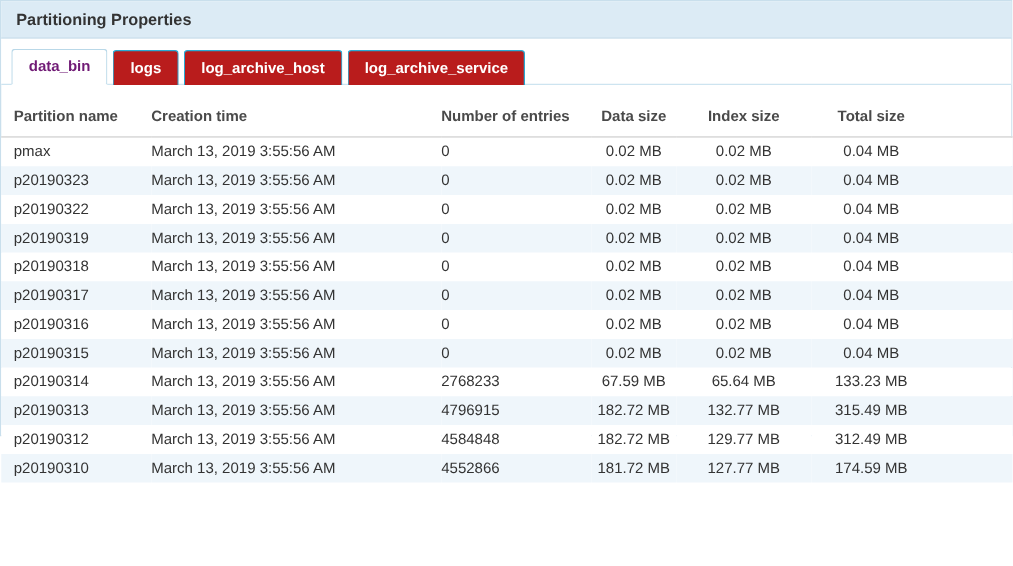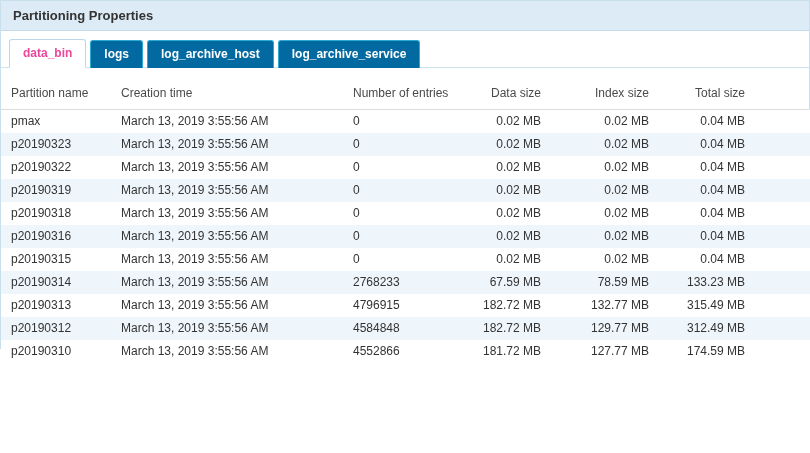--- a/index.html
+++ b/index.html
@@ -40,61 +40,61 @@
     font-size: 12px;
     font-weight: bold;
     padding: 6px 13px 7px 13px;
     border-radius: 3px 3px 0 0;
     cursor: pointer;
     white-space: nowrap;
     margin-bottom: -1px;
   }
   .tab.active {
     background: #ffffff;
-    color: #ec4899;
+    color: #701a75;
     border: 1px solid #b9d8e8;
     border-bottom: 1px solid #ffffff;
   }
   .tab.inactive {
-    background: #0369a1;
+    background: #b91c1c;
     color: #ffffff;
     border: 1px solid #2aa9d2;
     border-bottom: none;
   }
   table.partitions {
     width: 810px;
     table-layout: fixed;
     border-collapse: collapse;
     margin-top: 12px;
     font-size: 12px;
   }
   col.c1 { width: 120px; }
   col.c2 { width: 232px; }
   col.c3 { width: 120px; }
   col.c4 { width: 68px; }
   col.c5 { width: 108px; }
   col.c6 { width: 162px; }
   th {
-    font-weight: normal;
+    font-weight: bold;
     color: #4a4a4a;
     text-align: left;
     padding: 6px 0 9px 0;
     border-bottom: 1px solid #dcdcdc;
     white-space: nowrap;
     overflow: hidden;
   }
   td {
     color: #333333;
     padding: 0;
     height: 23px;
     white-space: nowrap;
     overflow: hidden;
   }
   th.c1, td.c1 { padding-left: 10px; }
-  th.num, td.num { text-align: right; }
+  th.num, td.num { text-align: center; }
   th.c6, td.c6 { padding-right: 66px; }
   tbody tr:nth-child(even) { background: #eff6fb; }
   tbody tr:nth-child(odd) { background: #ffffff; }
 </style>
 </head>
 <body>
 
 <div class="panel">
 
   <div class="title-bar">Partitioning Properties</div>
@@ -160,41 +160,49 @@
   </tr>
         <tr>
     <td class="c1">p20190318</td>
     <td class="c2">March 13, 2019 3:55:56 AM</td>
     <td class="c3">0</td>
     <td class="c4 num">0.02 MB</td>
     <td class="c5 num">0.02 MB</td>
     <td class="c6 num">0.04 MB</td>
   </tr>
         <tr>
+    <td class="c1">p20190317</td>
+    <td class="c2">March 13, 2019 3:55:56 AM</td>
+    <td class="c3">0</td>
+    <td class="c4 num">0.02 MB</td>
+    <td class="c5 num">0.02 MB</td>
+    <td class="c6 num">0.04 MB</td>
+  </tr>
+        <tr>
     <td class="c1">p20190316</td>
     <td class="c2">March 13, 2019 3:55:56 AM</td>
     <td class="c3">0</td>
     <td class="c4 num">0.02 MB</td>
     <td class="c5 num">0.02 MB</td>
     <td class="c6 num">0.04 MB</td>
   </tr>
         <tr>
     <td class="c1">p20190315</td>
     <td class="c2">March 13, 2019 3:55:56 AM</td>
     <td class="c3">0</td>
     <td class="c4 num">0.02 MB</td>
     <td class="c5 num">0.02 MB</td>
     <td class="c6 num">0.04 MB</td>
   </tr>
         <tr>
     <td class="c1">p20190314</td>
     <td class="c2">March 13, 2019 3:55:56 AM</td>
     <td class="c3">2768233</td>
     <td class="c4 num">67.59 MB</td>
-    <td class="c5 num">78.59 MB</td>
+    <td class="c5 num">65.64 MB</td>
     <td class="c6 num">133.23 MB</td>
   </tr>
         <tr>
     <td class="c1">p20190313</td>
     <td class="c2">March 13, 2019 3:55:56 AM</td>
     <td class="c3">4796915</td>
     <td class="c4 num">182.72 MB</td>
     <td class="c5 num">132.77 MB</td>
     <td class="c6 num">315.49 MB</td>
   </tr>

